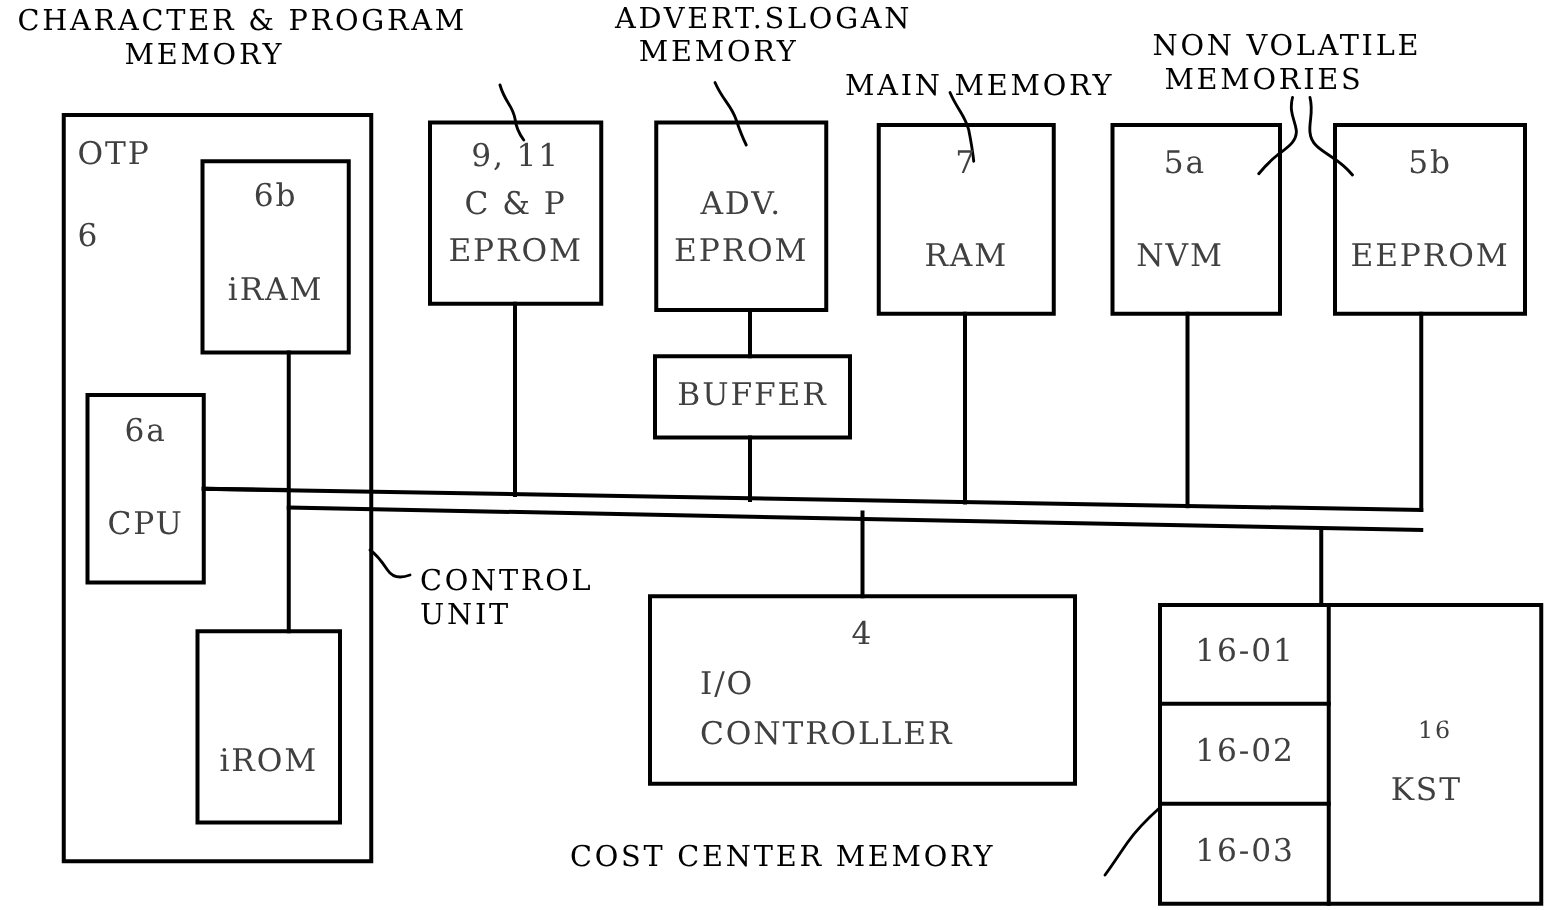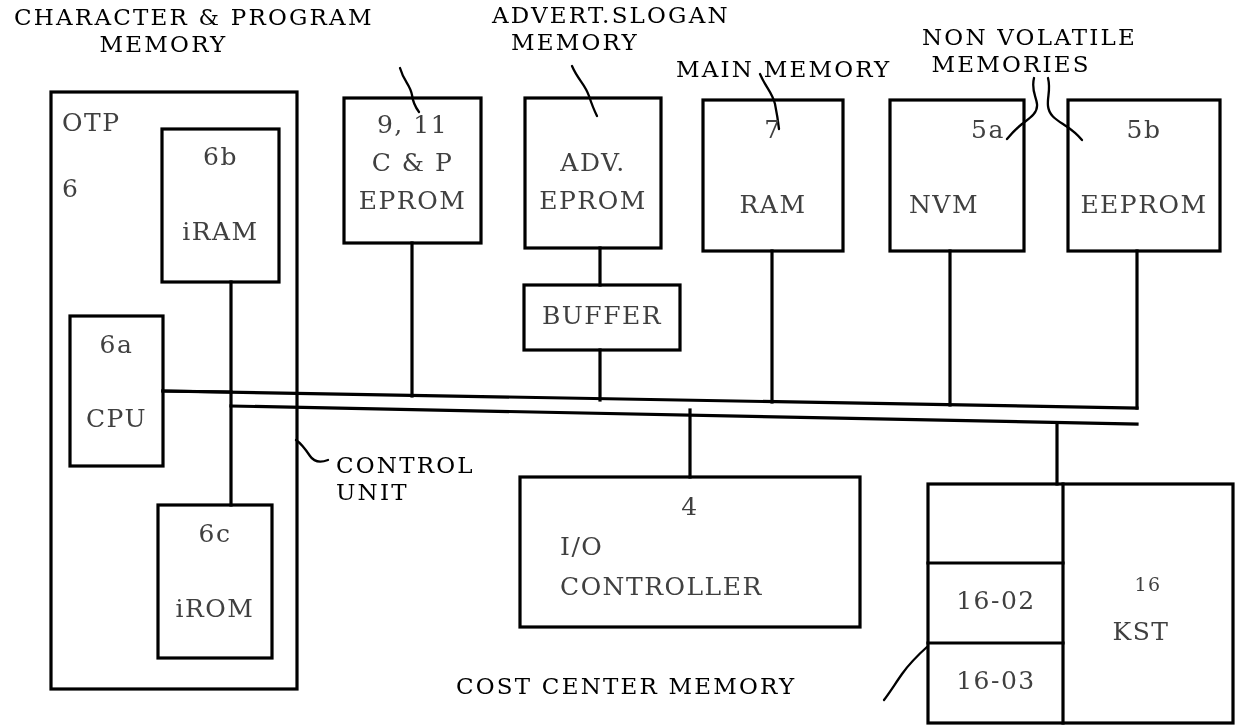--- a/index.html
+++ b/index.html
@@ -134,44 +134,44 @@
 
   <div class="box-txt" style="left:62px; top:106px; width:90px; text-align:left; font-size:25px;">OTP</div>
   <div class="box-txt" style="left:62px; top:172px; width:90px; text-align:left; font-size:25px;">6</div>
 
   <div class="box-txt" style="left:162px; top:140px; width:117px; font-size:25px;">6b</div>
   <div class="box-txt" style="left:162px; top:215px; width:117px; font-size:25px;">iRAM</div>
 
   <div class="box-txt" style="left:70px; top:328px; width:93px; font-size:25px;">6a</div>
   <div class="box-txt" style="left:70px; top:402px; width:93px; font-size:25px;">CPU</div>
 
-  <div class="box-txt" style="left:158px; top:517px; width:114px; font-size:25px;">6c</div>
   <div class="box-txt" style="left:158px; top:592px; width:114px; font-size:25px;">iROM</div>
 
   <div class="box-txt" style="left:344px; top:108px; width:137px; font-size:25px;">9, 11</div>
   <div class="box-txt" style="left:344px; top:146px; width:137px; font-size:25px;">C &amp; P</div>
   <div class="box-txt" style="left:344px; top:184px; width:137px; font-size:25px;">EPROM</div>
 
   <div class="box-txt" style="left:525px; top:146px; width:136px; font-size:25px;">ADV.</div>
   <div class="box-txt" style="left:525px; top:184px; width:136px; font-size:25px;">EPROM</div>
 
   <div class="box-txt" style="left:524px; top:299px; width:156px; font-size:25px;">BUFFER</div>
 
   <div class="box-txt" style="left:703px; top:113px; width:140px; font-size:25px;">7</div>
   <div class="box-txt" style="left:703px; top:188px; width:140px; font-size:25px;">RAM</div>
 
-  <div class="box-txt" style="left:930px; top:113px; width:116px; font-size:25px;">5a</div>
+  <div class="box-txt" style="left:890px; top:113px; width:116px; font-size:25px;">5a</div>
   <div class="box-txt" style="left:890px; top:188px; width:108px; font-size:25px;">NVM</div>
 
   <div class="box-txt" style="left:1068px; top:113px; width:152px; font-size:25px;">5b</div>
   <div class="box-txt" style="left:1068px; top:188px; width:152px; font-size:25px;">EEPROM</div>
 
   <div class="box-txt" style="left:520px; top:490px; width:340px; font-size:25px;">4</div>
   <div class="box-txt" style="left:560px; top:530px; width:340px; text-align:left; font-size:25px;">I/O</div>
   <div class="box-txt" style="left:560px; top:570px; width:340px; text-align:left; font-size:25px;">CONTROLLER</div>
 
   <div class="box-txt" style="left:1063px; top:572px; width:170px; font-size:19px;">16</div>
   <div class="box-txt" style="left:1063px; top:615px; width:156px; font-size:25px;">KST</div>
 
+  <div class="box-txt" style="left:932px; top:504px; width:128px; font-size:25px;">16-01</div>
   <div class="box-txt" style="left:932px; top:584px; width:128px; font-size:25px;">16-02</div>
   <div class="box-txt" style="left:932px; top:664px; width:128px; font-size:25px;">16-03</div>
 
 </div>
 
 </body></html>

